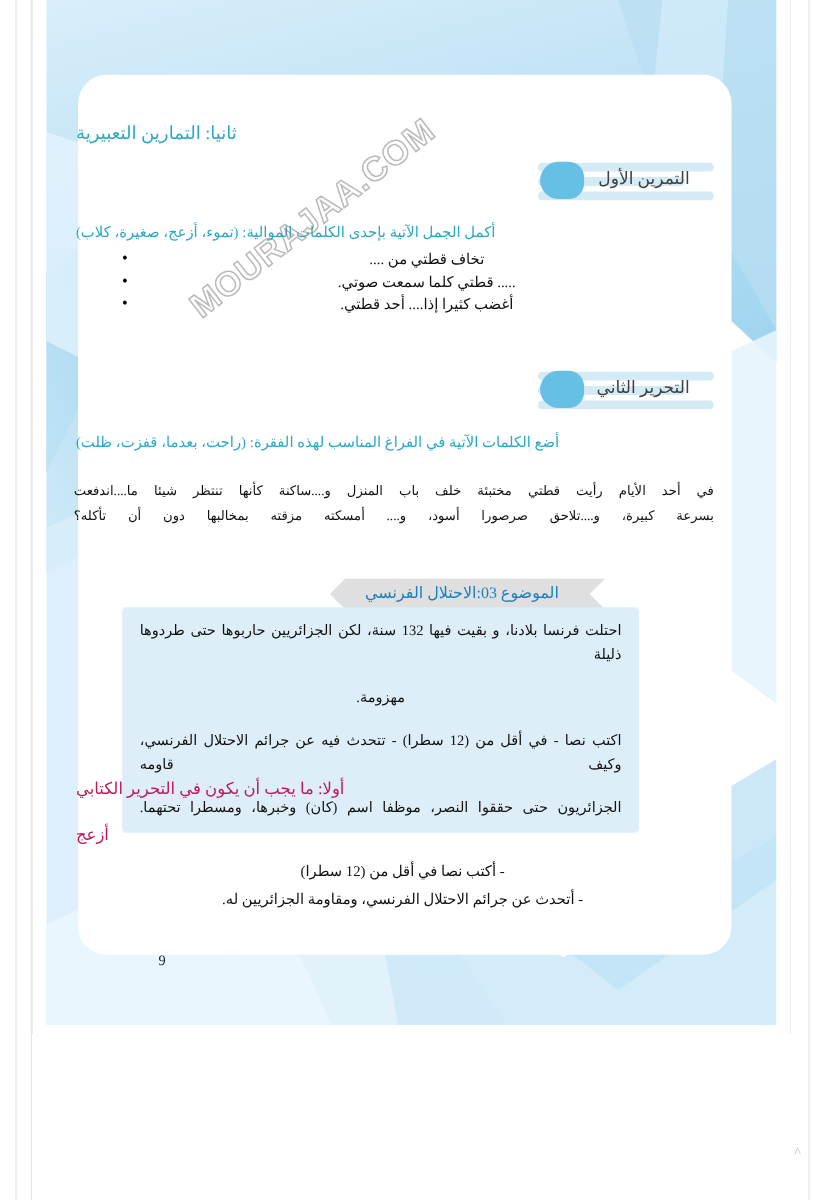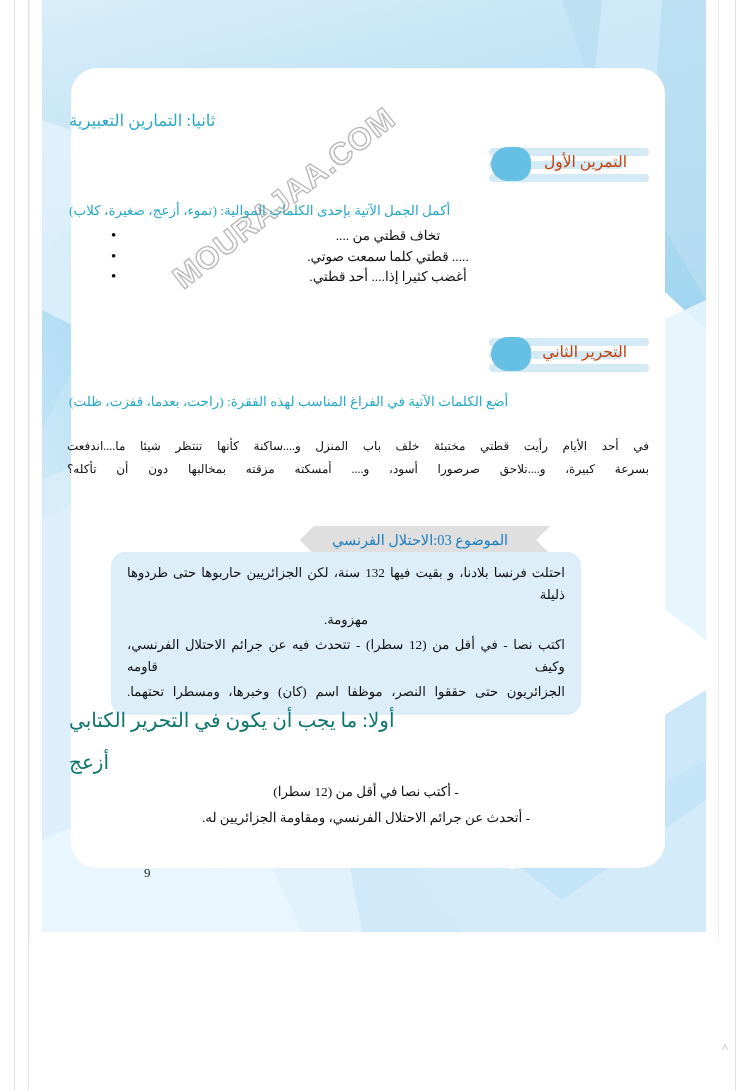--- a/index.html
+++ b/index.html
@@ -137,21 +137,21 @@
     background: #66bfe4;
     border-radius: 17px / 17px;
     border-top-left-radius: 20px;
     border-bottom-left-radius: 20px;
   }
   .badge-label {
     position: absolute;
     right: 22px;
     top: 7px;
     font-size: 15.5px;
-    color: #c2410c;
+    color: #404040;
     white-space: nowrap;
   }
 
   .instruction {
     position: absolute;
     color: #2aa9c7;
     font-size: 13.5px;
     white-space: nowrap;
     text-align: left;
   }
@@ -210,40 +210,40 @@
     font-size: 14.5px;
     white-space: nowrap;
     padding-right: 10px;
     box-sizing: border-box;
   }
 
   
   .blue-box {
     position: absolute;
     background: #ddeef9;
-    border-radius: 14px;
+    border-radius: 4px;
     box-sizing: border-box;
     padding: 10px 16px 12px 16px;
     direction: rtl;
   }
   .blue-box p {
     margin: 0;
     font-size: 13.2px;
     color: #111111;
     line-height: 22px;
     text-align: justify;
     text-align-last: justify;
   }
-  .blue-box p + p { margin-top: 3px; }
+  .blue-box p + p { margin-top: 17px; }
 
   
   .heading-teal {
     position: absolute;
-    color: #0f766e;
-    font-size: 20px;
+    color: #be185d;
+    font-size: 15px;
     white-space: nowrap;
     text-align: left;
   }
   .dash-line {
     position: absolute;
     font-size: 13.4px;
     color: #111;
     white-space: nowrap;
     text-align: center;
   }

